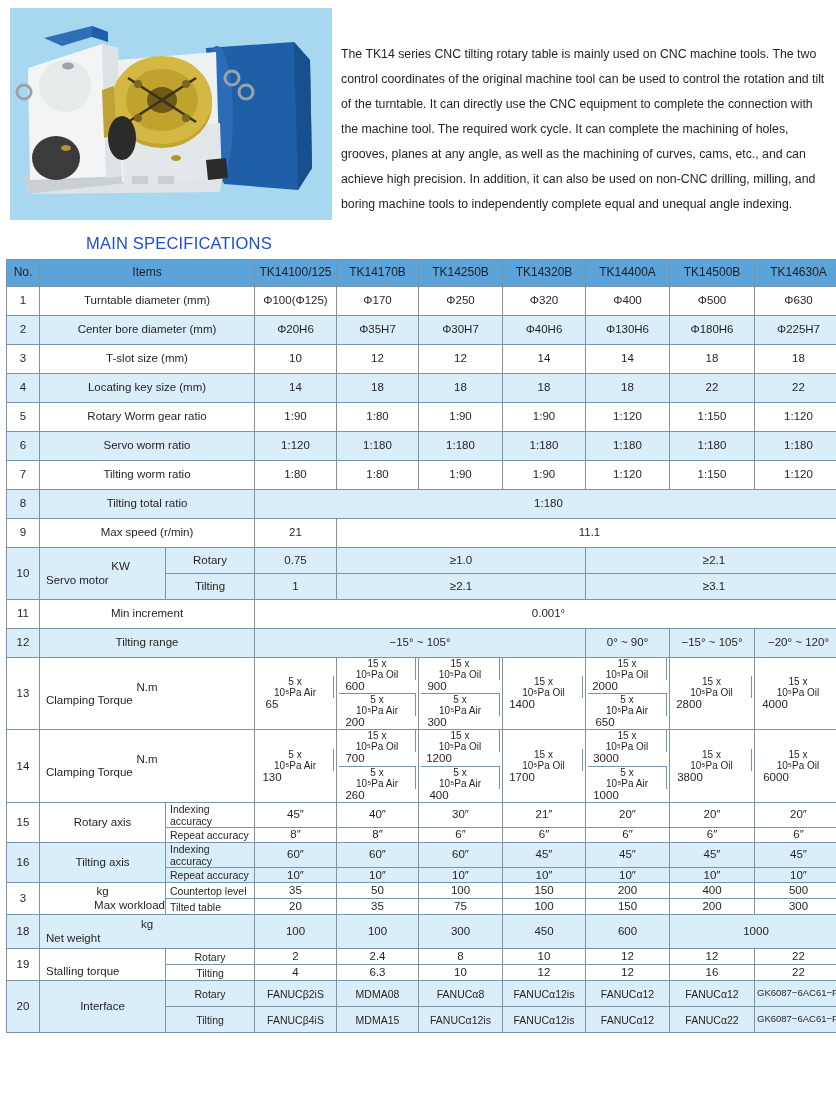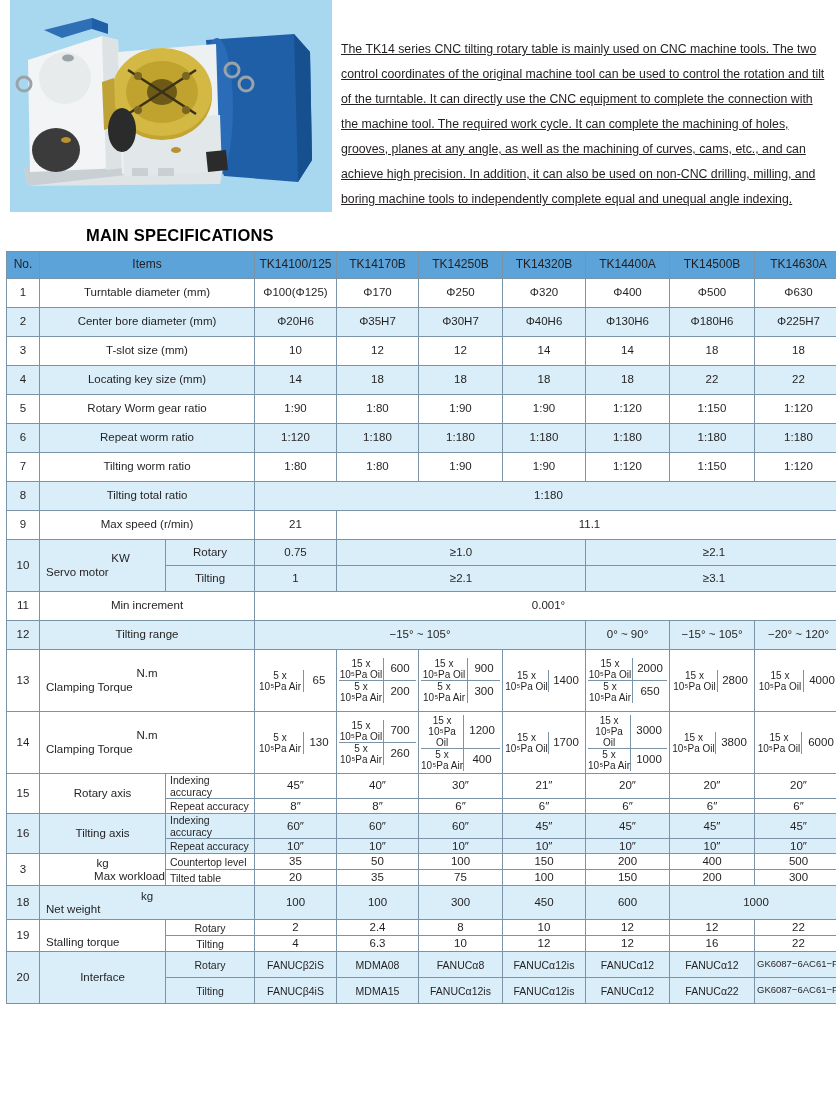--- a/index.html
+++ b/index.html
@@ -11,23 +11,22 @@
     width: 836px;
     height: 1096px;
     font-family: "Liberation Sans", sans-serif;
     color: #231f20;
     overflow: hidden;
   }
 
   
   .top {
     display: flex;
-    align-items: flex-end;
-    padding: 0 0 0 0;
-    text-decoration: underline;
+    align-items: center;
+    padding: 8px 0 0 0;
   }
   .photo-wrap {
     width: 322px;
     height: 212px;
     margin-left: 10px;
     flex: 0 0 auto;
     position: relative;
     overflow: hidden;
     background: #a8d8ef;
   }
@@ -40,24 +39,23 @@
     font-size: 12.3px;
     line-height: 25px;
     color: #231f20;
     text-align: left;
     padding-top: 30px;
   }
 
   
   .section-title {
     font-size: 16.5px;
-    color: #000000;
+    color: #1d4ed8;
     margin: 14px 0 6px 86px;
     letter-spacing: 0.2px;
-    font-weight: bold;
   }
 
   
   table.spec {
     border-collapse: collapse;
     width: 824px;
     margin-left: 6px;
     table-layout: fixed;
     font-size: 11.5px;
   }
@@ -84,21 +82,21 @@
   td.itemcap { text-align: right; padding-right: 14px; }
   td.itemcap-c { text-align: center; }
 
   .sub { font-size: 10.5px; }
   .tiny { font-size: 9.5px; }
 
   .pcell { line-height: 1.1; font-size: 10px; }
 
   td.nopad { padding: 0; }
   .cellflex {
-    display: flex; height: 100%; width: 100%;
+    display: flex; height: 100%; width: 100%; flex-direction: column;
   }
   .cellflex > div {
     display: flex; align-items: center; justify-content: center;
     text-align: center;
   }
   .splitv { display:flex; flex-direction:column; height:100%; }
   .splitv > div { flex:1 1 0; display:flex; align-items:center; justify-content:center; }
   .splitv > div:first-child { border-bottom:1px solid #7b93a6; }
 
   .vb { border-right: 1px solid #7b93a6; }
@@ -251,21 +249,21 @@
       <td>1:90</td>
       <td>1:80</td>
       <td>1:90</td>
       <td>1:90</td>
       <td>1:120</td>
       <td>1:150</td>
       <td>1:120</td>
     </tr>
     <tr class="alt" style="height:29px">
       <td class="no">6</td>
-      <td colspan="2" class="itemcap">Repeat worm ratio</td>
+      <td colspan="2" class="itemcap">Servo worm ratio</td>
       <td>1:120</td>
       <td>1:180</td>
       <td>1:180</td>
       <td>1:180</td>
       <td>1:180</td>
       <td>1:180</td>
       <td>1:180</td>
     </tr>
     <tr class="plain" style="height:29px">
       <td class="no">7</td>

